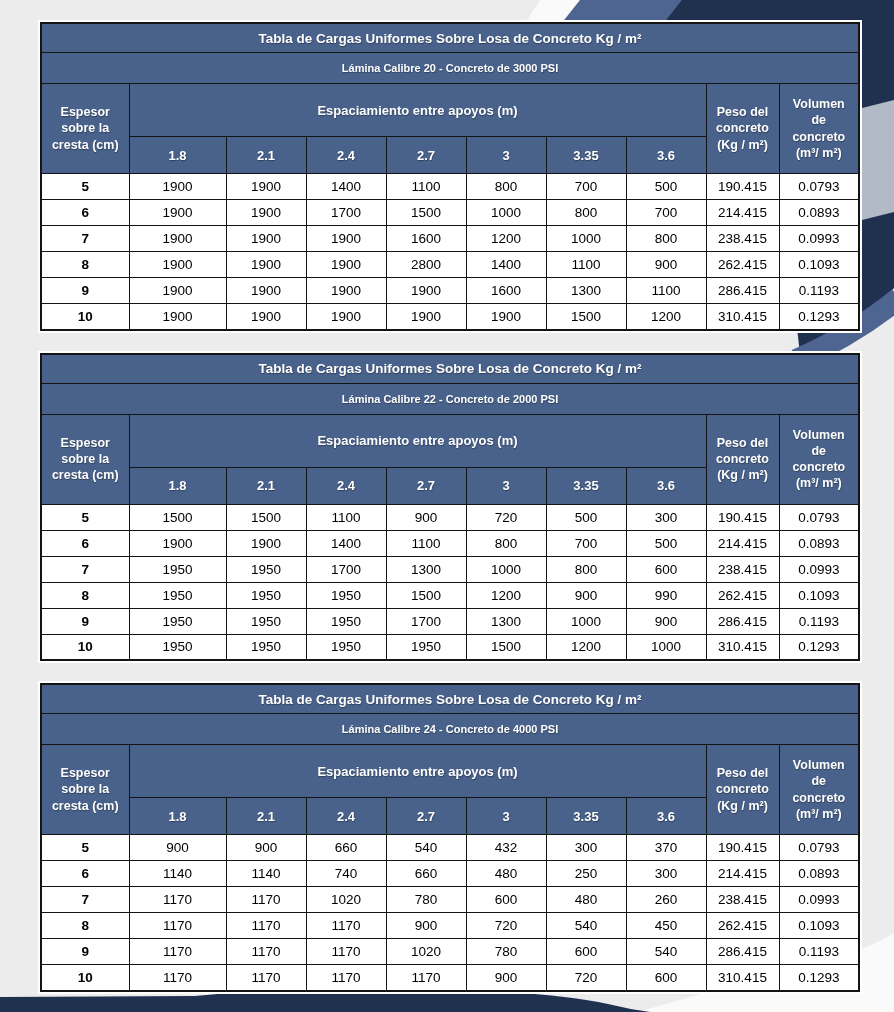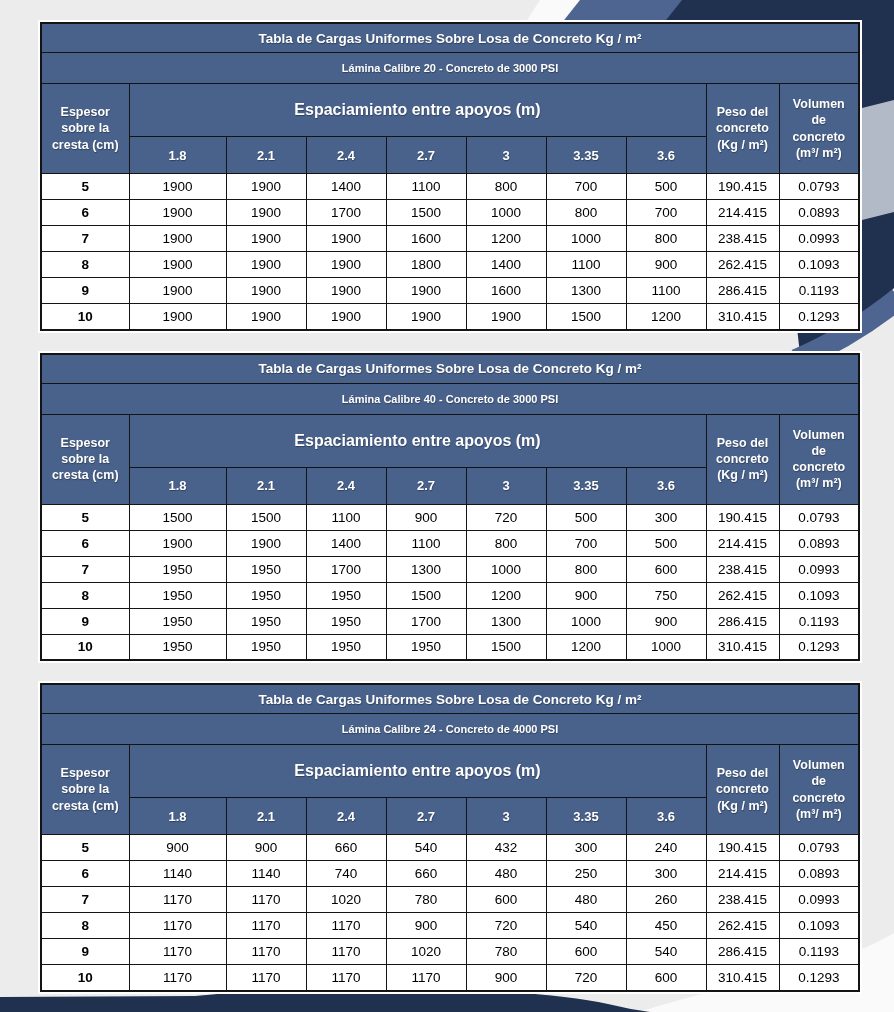--- a/index.html
+++ b/index.html
@@ -30,21 +30,21 @@
     border:2.5px solid var(--border);
     outline:2px solid #ffffff;
   }
   .tbl th,.tbl td{border:1.5px solid var(--border);padding:0;text-align:center;vertical-align:middle;overflow:hidden;}
   .band{
     background:var(--header-blue);color:#ffffff;font-weight:bold;
     text-shadow:0.5px 1px 1px rgba(0,0,0,0.35);
   }
   .title-cell{height:28px;font-size:13.5px;}
   .subtitle-cell{height:30px;font-size:11px;}
-  .espaciamiento-cell{height:52px;font-size:16px;}
+  .espaciamiento-cell{height:52px;font-size:13px;}
   .small-head{font-size:12.5px;line-height:1.3;white-space:pre-line;}
   .num-head{height:36px;font-size:13px;margin-top:29px;}
   .tbl tbody tr{height:26px;}
   .tbl tbody th{font-size:13.5px;font-weight:bold;background:var(--cell-bg);color:#000;}
   .tbl tbody td{font-size:13.5px;font-weight:normal;background:var(--cell-bg);color:#000;}
   .mb-1{margin-bottom:22px;}
   .mb-2{margin-bottom:25px;}
 </style>
 </head>
 <body>
@@ -147,21 +147,21 @@
             <td>1000</td>
             <td>800</td>
             <td>238.415</td>
             <td>0.0993</td>
           </tr>
           <tr>
             <th>8</th>
             <td>1900</td>
             <td>1900</td>
             <td>1900</td>
-            <td>1800</td>
+            <td>2800</td>
             <td>1400</td>
             <td>1100</td>
             <td>900</td>
             <td>262.415</td>
             <td>0.1093</td>
           </tr>
           <tr>
             <th>9</th>
             <td>1900</td>
             <td>1900</td>
@@ -199,21 +199,21 @@
           <col style="width:80px">
           <col style="width:80px">
       <col style="width:73px">
           <col style="width:80px">
     </colgroup>
     <thead>
       <tr>
         <th class="band title-cell" colspan="10">Tabla de Cargas Uniformes Sobre Losa de Concreto Kg / m²</th>
       </tr>
       <tr>
-        <th class="band subtitle-cell" colspan="10">Lámina Calibre 40 - Concreto de 3000 PSI</th>
+        <th class="band subtitle-cell" colspan="10">Lámina Calibre 22 - Concreto de 2000 PSI</th>
       </tr>
       <tr>
         <th class="band small-head" rowspan="2">Espesor
 sobre la
 cresta (cm)</th>
         <th class="band espaciamiento-cell" colspan="7">Espaciamiento entre apoyos (m)</th>
         <th class="band small-head" rowspan="2">Peso del
 concreto
 (Kg / m²)</th>
         <th class="band small-head" rowspan="2">Volumen
@@ -269,21 +269,21 @@
             <td>0.0993</td>
           </tr>
           <tr>
             <th>8</th>
             <td>1950</td>
             <td>1950</td>
             <td>1950</td>
             <td>1500</td>
             <td>1200</td>
             <td>900</td>
-            <td>750</td>
+            <td>990</td>
             <td>262.415</td>
             <td>0.1093</td>
           </tr>
           <tr>
             <th>9</th>
             <td>1950</td>
             <td>1950</td>
             <td>1950</td>
             <td>1700</td>
             <td>1300</td>
@@ -352,21 +352,21 @@
     </thead>
     <tbody>
           <tr>
             <th>5</th>
             <td>900</td>
             <td>900</td>
             <td>660</td>
             <td>540</td>
             <td>432</td>
             <td>300</td>
-            <td>240</td>
+            <td>370</td>
             <td>190.415</td>
             <td>0.0793</td>
           </tr>
           <tr>
             <th>6</th>
             <td>1140</td>
             <td>1140</td>
             <td>740</td>
             <td>660</td>
             <td>480</td>

